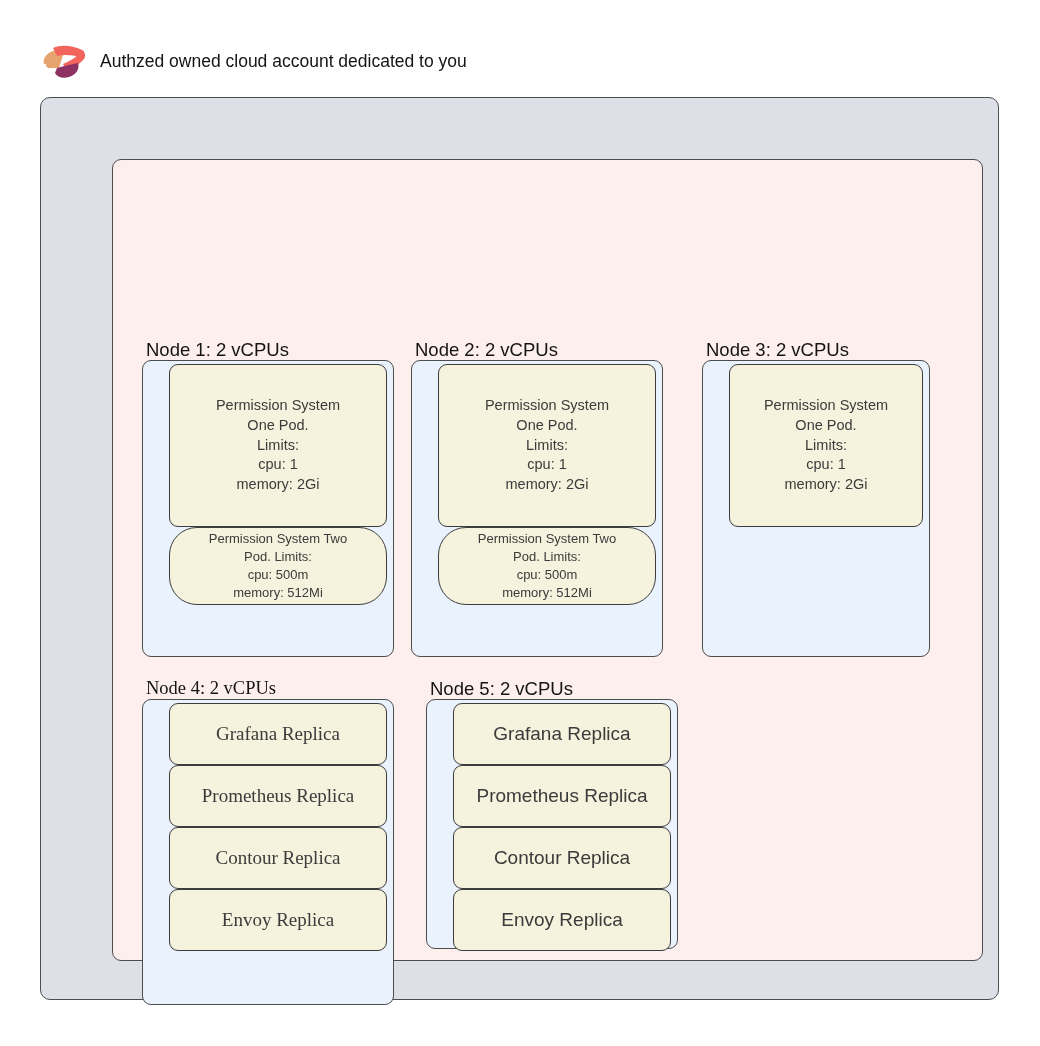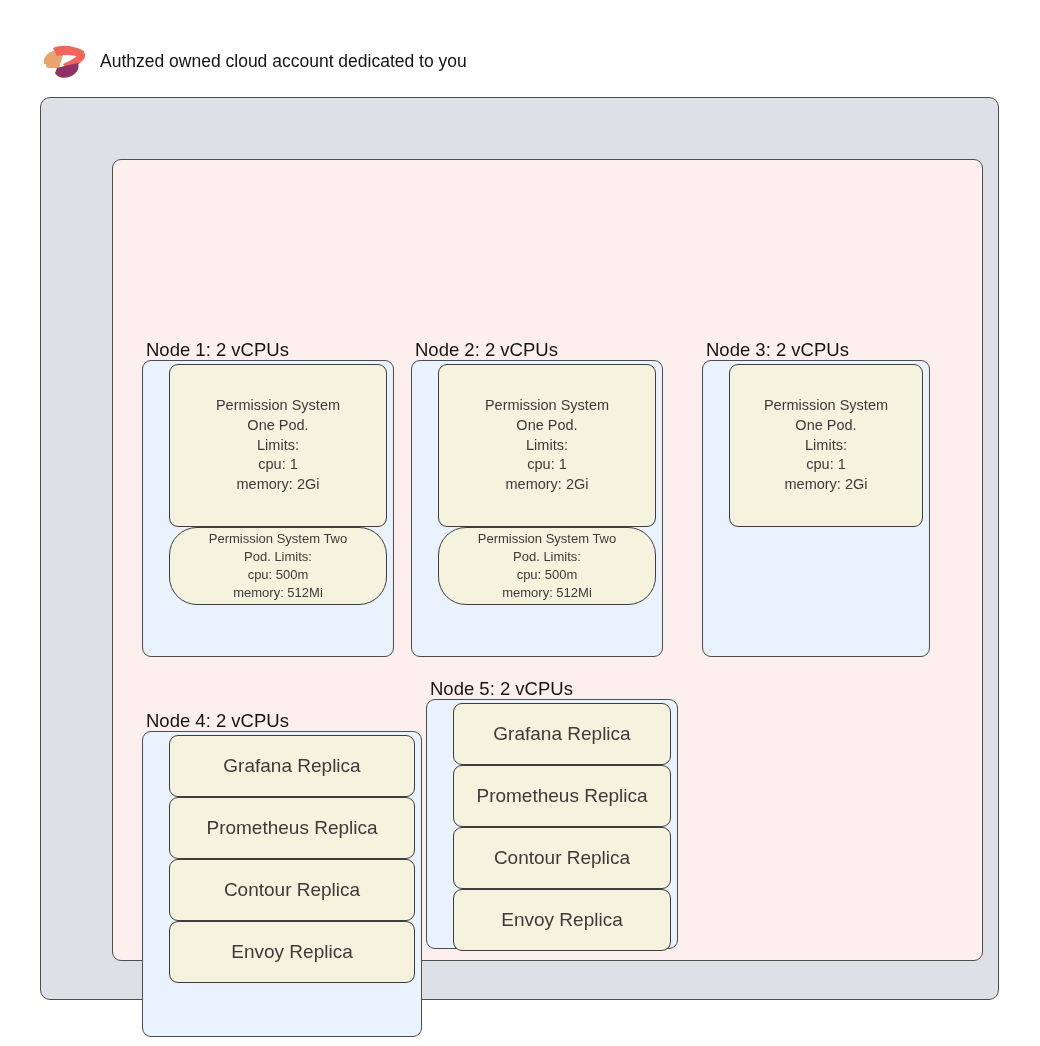--- a/index.html
+++ b/index.html
@@ -201,21 +201,21 @@
             <span class="pod-text">Permission System
 One Pod.
 Limits:
 cpu: 1
 memory: 2Gi</span>
           </div>
         </div>
       </div>
     </div>
 
-    <div class="node-group" style="left:29px; top:571px; width:280px; height:306px;">
+    <div class="node-group" style="left:29px; top:539px; width:252px; height:306px;font-family:Liberation Serif, serif;">
       <div class="node-label">Node 4: 2 vCPUs</div>
       <div class="node-box">
         <div class="pod-stack">
           <div class="pod pod-rep">
             <span class="pod-text">Grafana Replica</span>
           </div>
           <div class="pod pod-rep">
             <span class="pod-text">Prometheus Replica</span>
           </div>
           <div class="pod pod-rep">

